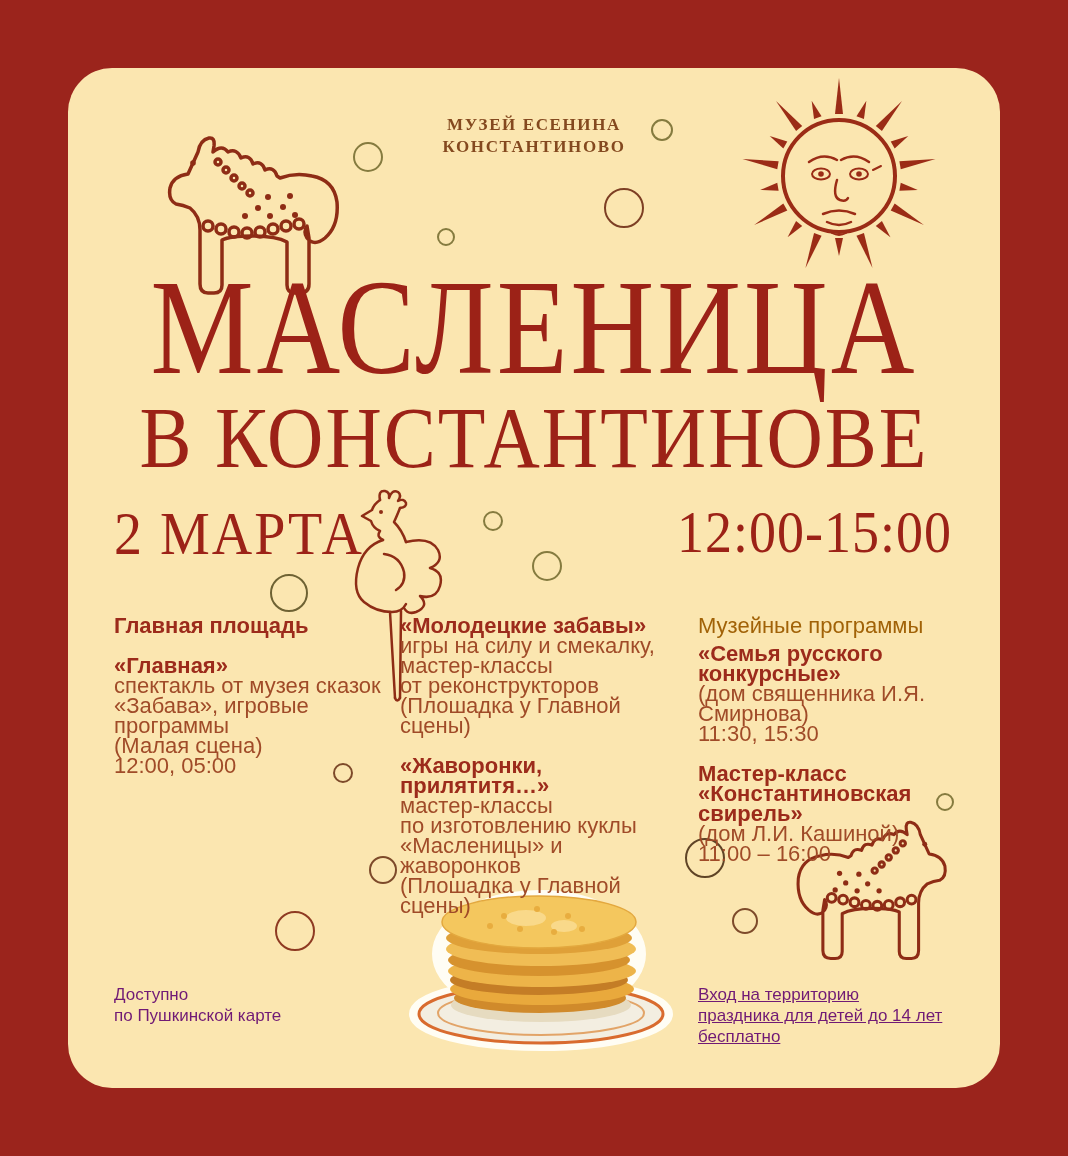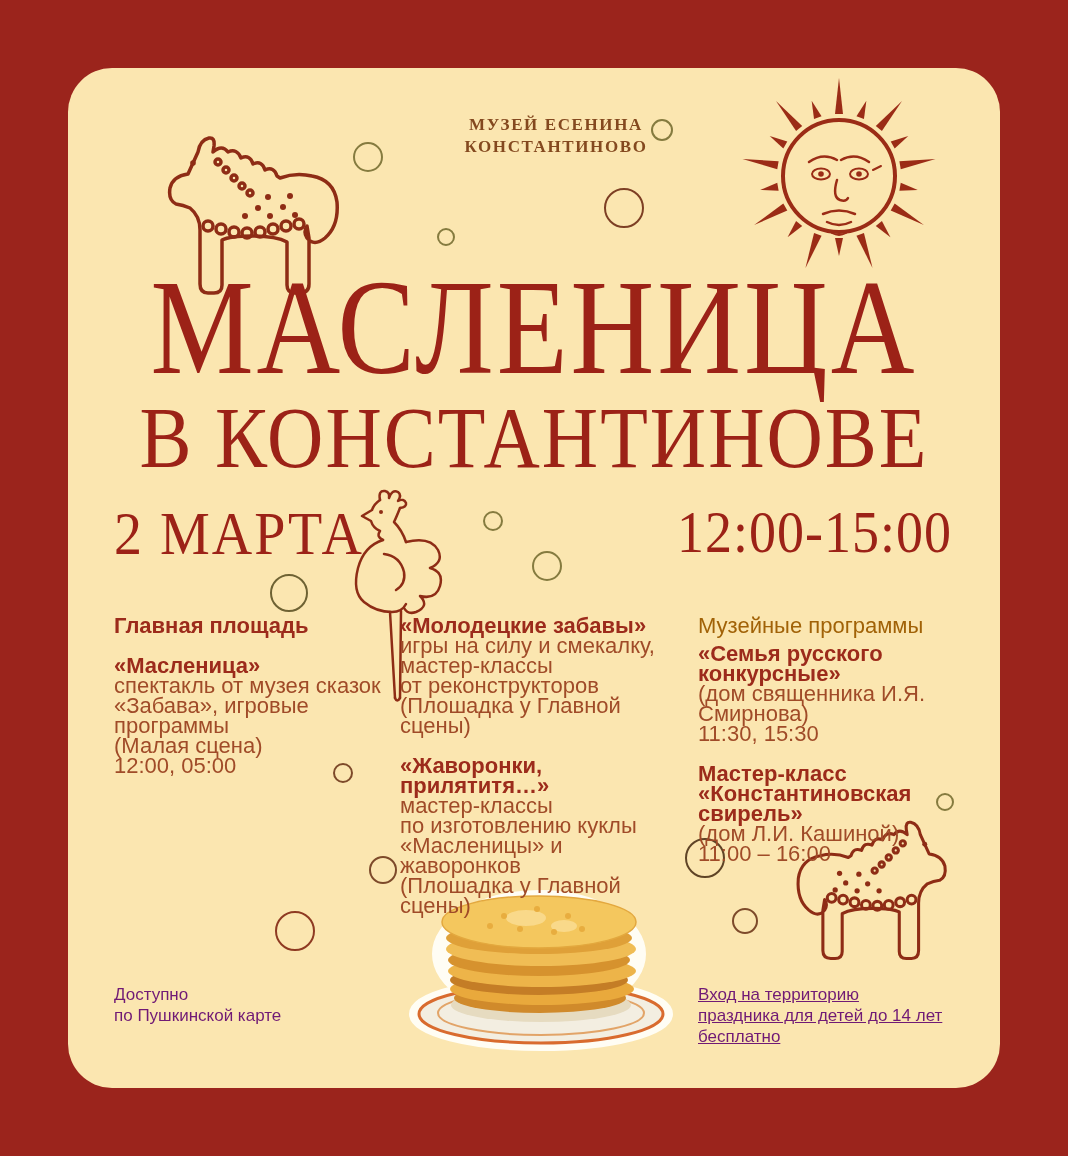--- a/index.html
+++ b/index.html
@@ -14,21 +14,20 @@
     position:absolute;left:68px;top:68px;width:932px;height:1020px;
     background:#fbe6b0;border-radius:44px;overflow:hidden;
   }
   .museum{
     position:absolute;top:46px;left:0;width:100%;
     text-align:center;
     font-family:"Liberation Serif",serif;
     font-weight:700;font-size:17px;line-height:1.3;
     letter-spacing:1.6px;color:#84491f;
     white-space:pre-line;
-    padding-left:22px;
   }
   .title1{
     position:absolute;top:192px;left:0;width:100%;text-align:center;
     font-family:"Liberation Serif",serif;font-weight:400;
     font-size:116px;line-height:1;letter-spacing:3px;
     color:#9c2217;transform:scaleY(1.16);transform-origin:center top;
     white-space:nowrap;
   }
   .title2{
     position:absolute;top:326px;left:0;width:100%;text-align:center;
@@ -225,21 +224,21 @@
     <div class="title1">МАСЛЕНИЦА</div>
     <div class="title2">В КОНСТАНТИНОВЕ</div>
     <div class="date">2 МАРТА</div>
     <div class="time">12:00-15:00</div>
 
     <div class="col col1">
       <div class="block">
         <div class="b-title">Главная площадь</div>
       </div>
       <div class="block">
-        <div class="b-title">«Масленица»</div>
+        <div class="b-title">«Главная»</div>
         <div class="b-text">спектакль от музея сказок
 «Забава», игровые программы
 (Малая сцена)
 12:00, 05:00</div>
       </div>
     </div>
 
     <div class="col col2">
       <div class="block">
         <div class="b-title">«Молодецкие забавы»</div>

